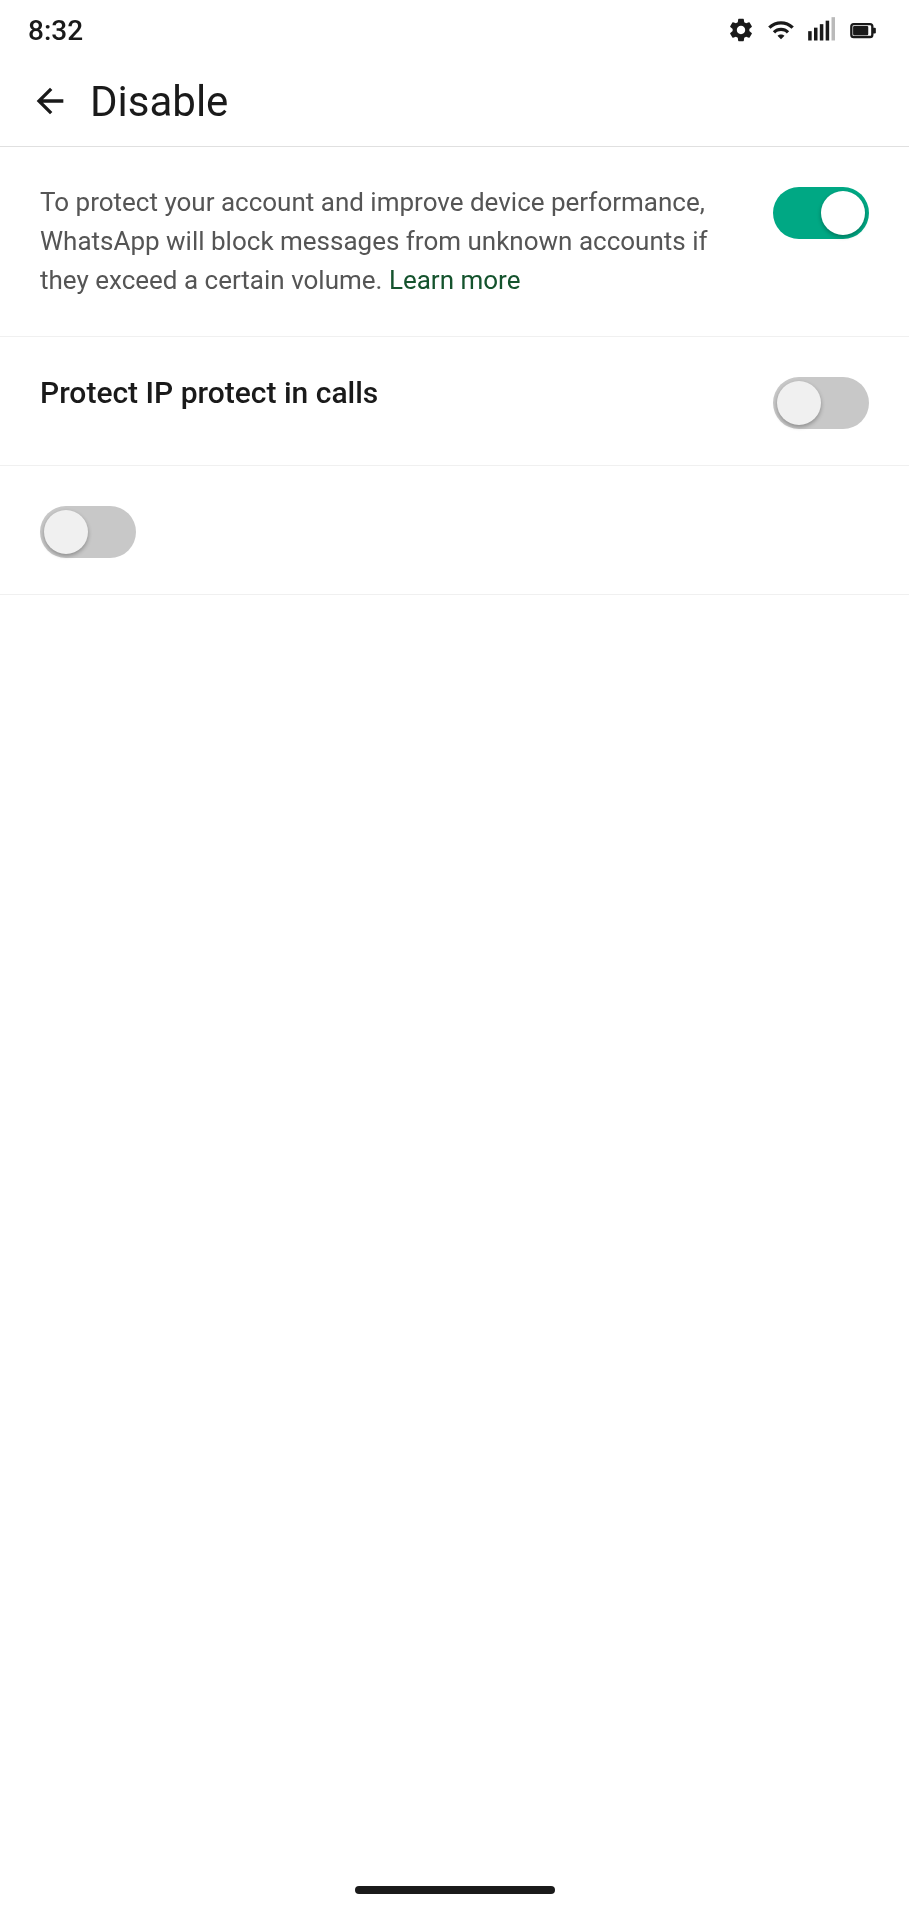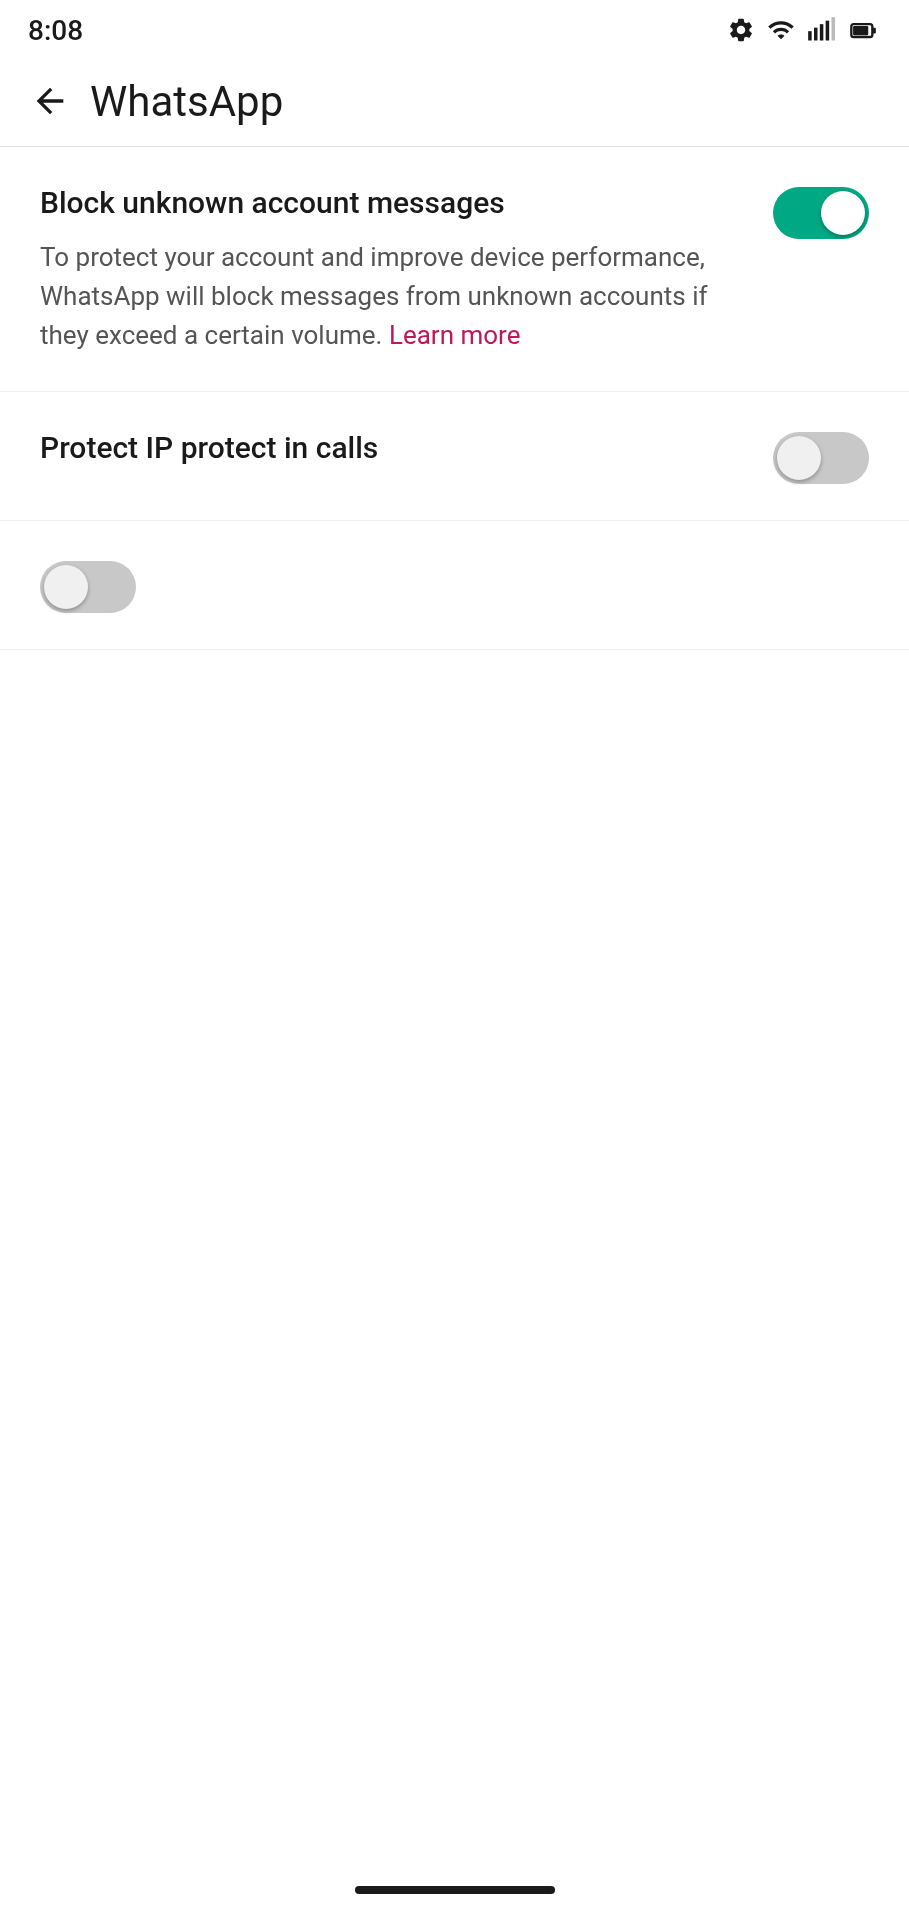--- a/index.html
+++ b/index.html
@@ -107,21 +107,21 @@
       line-height: 1.3;
     }
 
     .setting-desc {
       font-size: 26px;
       color: #555555;
       line-height: 1.5;
     }
 
     .setting-desc a, .learn-more {
-      color: #be185d;
+      color: #14532d;
       text-decoration: none;
     }
 
     
     .toggle-container {
       display: flex;
       align-items: flex-start;
       padding-top: 4px;
       flex-shrink: 0;
     }
@@ -180,21 +180,21 @@
       width: 200px;
       height: 8px;
       background: #1a1a1a;
       border-radius: 4px;
     }
   </style>
 </head>
 <body>
 
 <div class="status-bar">
-  <span class="status-time">8:08</span>
+  <span class="status-time">8:32</span>
   <div class="status-icons">
 
     <svg class="gear-icon-status" viewBox="0 0 24 24" width="28" height="28">
       <path d="M19.14,12.94c0.04-0.3,0.06-0.61,0.06-0.94c0-0.32-0.02-0.64-0.07-0.94l2.03-1.58c0.18-0.14,0.23-0.41,0.12-0.61 l-1.92-3.32c-0.12-0.22-0.37-0.29-0.59-0.22l-2.39,0.96c-0.5-0.38-1.03-0.7-1.62-0.94L14.4,2.81c-0.04-0.24-0.24-0.41-0.48-0.41 h-3.84c-0.24,0-0.43,0.17-0.47,0.41L9.25,5.35C8.66,5.59,8.12,5.92,7.63,6.29L5.24,5.33c-0.22-0.08-0.47,0-0.59,0.22L2.74,8.87 C2.62,9.08,2.66,9.34,2.86,9.48l2.03,1.58C4.84,11.36,4.8,11.69,4.8,12s0.02,0.64,0.07,0.94l-2.03,1.58 c-0.18,0.14-0.23,0.41-0.12,0.61l1.92,3.32c0.12,0.22,0.37,0.29,0.59,0.22l2.39-0.96c0.5,0.38,1.03,0.7,1.62,0.94l0.36,2.54 c0.05,0.24,0.24,0.41,0.48,0.41h3.84c0.24,0,0.44-0.17,0.47-0.41l0.36-2.54c0.59-0.24,1.13-0.56,1.62-0.94l2.39,0.96 c0.22,0.08,0.47,0,0.59-0.22l1.92-3.32c0.12-0.22,0.07-0.47-0.12-0.61L19.14,12.94z M12,15.6c-1.98,0-3.6-1.62-3.6-3.6 s1.62-3.6,3.6-3.6s3.6,1.62,3.6,3.6S13.98,15.6,12,15.6z"></path>
     </svg>
 
     <svg viewBox="0 0 24 24" width="32" height="28">
       <path d="M1 9l2 2c4.97-4.97 13.03-4.97 18 0l2-2C16.93 2.93 7.08 2.93 1 9zm8 8l3 3 3-3c-1.65-1.66-4.34-1.66-6 0zm-4-4l2 2c2.76-2.76 7.24-2.76 10 0l2-2C15.14 9.14 8.87 9.14 5 13z"></path>
     </svg>
 
@@ -214,30 +214,29 @@
     </svg>
   </div>
 </div>
 
 <div class="app-bar">
   <div class="back-btn">
     <svg viewBox="0 0 24 24" width="40" height="40" fill="#1a1a1a">
       <path d="M20 11H7.83l5.59-5.59L12 4l-8 8 8 8 1.41-1.41L7.83 13H20v-2z"></path>
     </svg>
   </div>
-  <span class="page-title">WhatsApp</span>
+  <span class="page-title">Disable</span>
 </div>
 
 <div class="divider"></div>
 
 <div class="settings-list">
 
   <div class="setting-item">
     <div class="setting-content">
-      <div class="setting-title">Block unknown account messages</div>
       <div class="setting-desc">
         To protect your account and improve device performance, WhatsApp will block messages from unknown accounts if they exceed a certain volume. <a class="learn-more" href="#">Learn more</a>
       </div>
     </div>
     <div class="toggle-container">
       <div class="toggle on">
         <div class="toggle-thumb"></div>
       </div>
     </div>
   </div>

